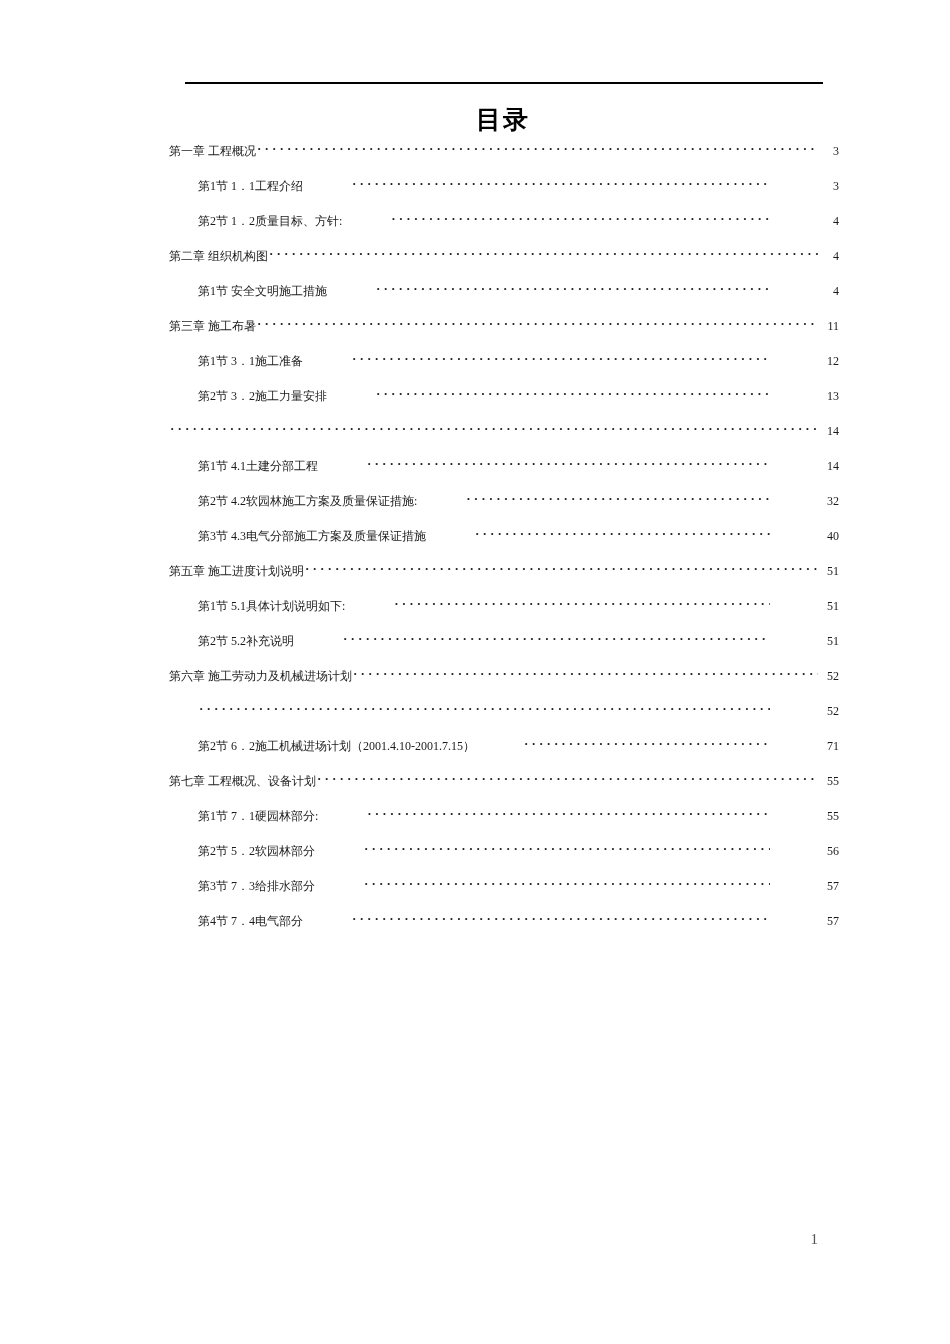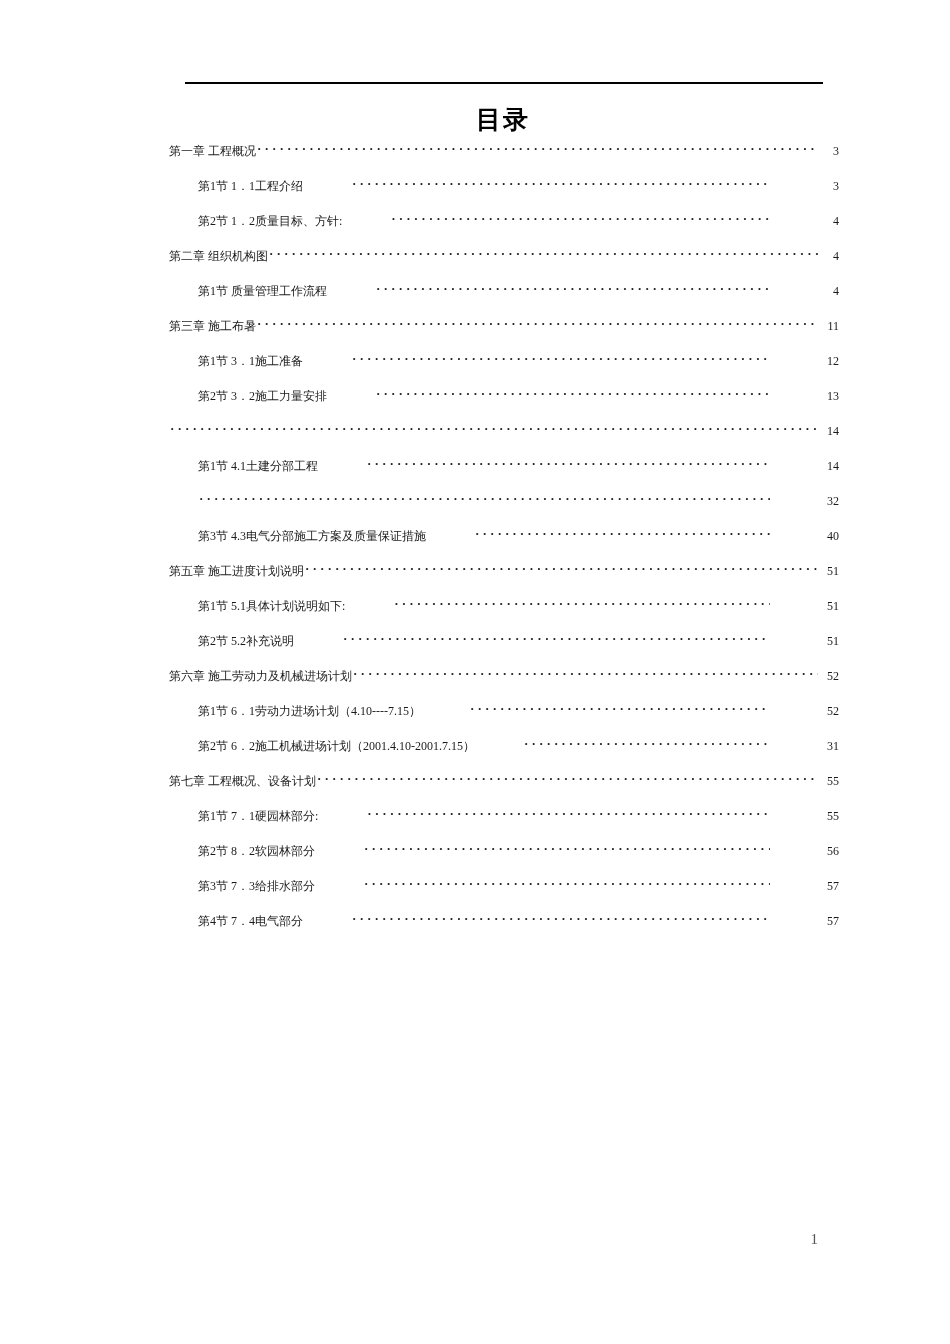--- a/index.html
+++ b/index.html
@@ -125,21 +125,21 @@
         <span class="toc-label">第2节 1．2质量目标、方针:</span>
         <span class="toc-leader"></span>
         <span class="toc-page">4</span>
       </div>
       <div class="toc-row chapter">
         <span class="toc-label">第二章  组织机构图</span>
         <span class="toc-leader"></span>
         <span class="toc-page">4</span>
       </div>
       <div class="toc-row section">
-        <span class="toc-label">第1节  质量管理工作流程</span>
+        <span class="toc-label">第1节  安全文明施工措施</span>
         <span class="toc-leader"></span>
         <span class="toc-page">4</span>
       </div>
       <div class="toc-row chapter">
         <span class="toc-label">第三章  施工布暑</span>
         <span class="toc-leader"></span>
         <span class="toc-page">11</span>
       </div>
       <div class="toc-row section">
         <span class="toc-label">第1节 3．1施工准备</span>
@@ -154,20 +154,21 @@
       <div class="toc-row chapter">
         <span class="toc-leader"></span>
         <span class="toc-page">14</span>
       </div>
       <div class="toc-row section">
         <span class="toc-label">第1节 4.1土建分部工程</span>
         <span class="toc-leader"></span>
         <span class="toc-page">14</span>
       </div>
       <div class="toc-row section">
+        <span class="toc-label">第2节 4.2软园林施工方案及质量保证措施:</span>
         <span class="toc-leader"></span>
         <span class="toc-page">32</span>
       </div>
       <div class="toc-row section">
         <span class="toc-label">第3节 4.3电气分部施工方案及质量保证措施</span>
         <span class="toc-leader"></span>
         <span class="toc-page">40</span>
       </div>
       <div class="toc-row chapter">
         <span class="toc-label">第五章  施工进度计划说明</span>
@@ -183,41 +184,40 @@
         <span class="toc-label">第2节 5.2补充说明</span>
         <span class="toc-leader"></span>
         <span class="toc-page">51</span>
       </div>
       <div class="toc-row chapter">
         <span class="toc-label">第六章  施工劳动力及机械进场计划</span>
         <span class="toc-leader"></span>
         <span class="toc-page">52</span>
       </div>
       <div class="toc-row section">
-        <span class="toc-label">第1节 6．1劳动力进场计划（4.10----7.15）</span>
         <span class="toc-leader"></span>
         <span class="toc-page">52</span>
       </div>
       <div class="toc-row section">
         <span class="toc-label">第2节 6．2施工机械进场计划（2001.4.10-2001.7.15）</span>
         <span class="toc-leader"></span>
-        <span class="toc-page">31</span>
+        <span class="toc-page">71</span>
       </div>
       <div class="toc-row chapter">
         <span class="toc-label">第七章  工程概况、设备计划</span>
         <span class="toc-leader"></span>
         <span class="toc-page">55</span>
       </div>
       <div class="toc-row section">
         <span class="toc-label">第1节 7．1硬园林部分:</span>
         <span class="toc-leader"></span>
         <span class="toc-page">55</span>
       </div>
       <div class="toc-row section">
-        <span class="toc-label">第2节 8．2软园林部分</span>
+        <span class="toc-label">第2节 5．2软园林部分</span>
         <span class="toc-leader"></span>
         <span class="toc-page">56</span>
       </div>
       <div class="toc-row section">
         <span class="toc-label">第3节 7．3给排水部分</span>
         <span class="toc-leader"></span>
         <span class="toc-page">57</span>
       </div>
       <div class="toc-row section">
         <span class="toc-label">第4节 7．4电气部分</span>

